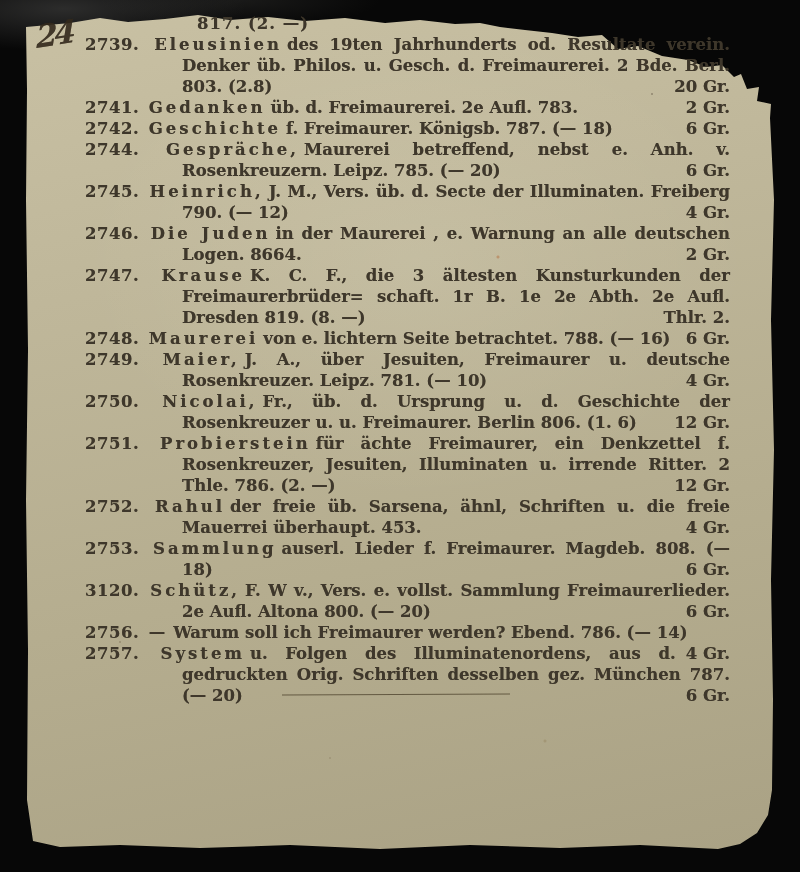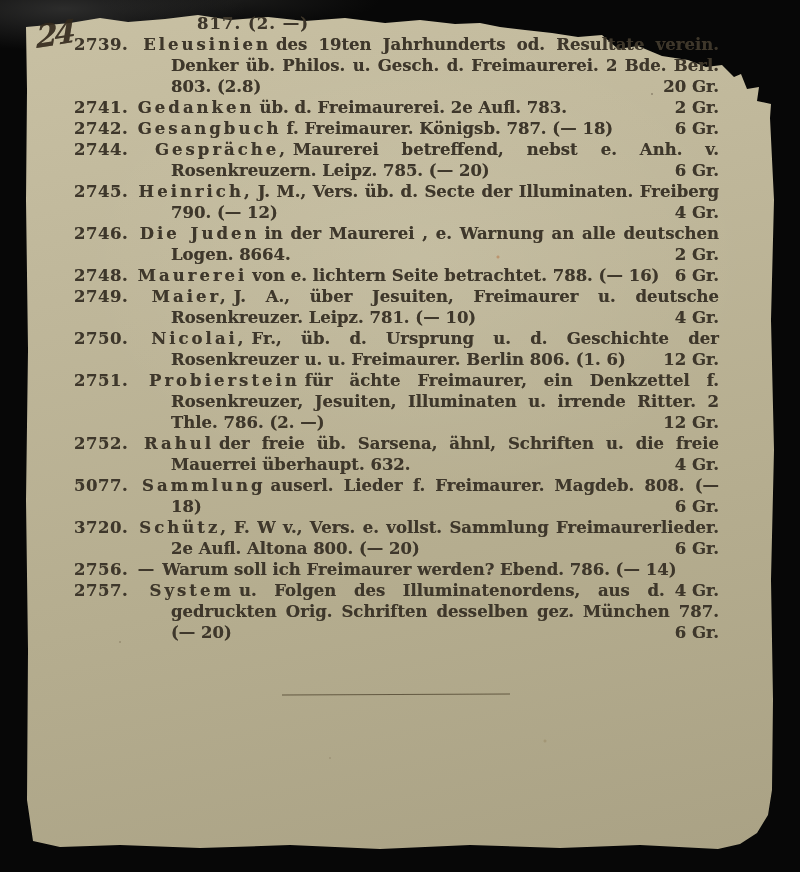--- a/index.html
+++ b/index.html
@@ -68,21 +68,21 @@
   }
   .carryover {
     position: absolute;
     left: 197px;
     top: 13px;
     letter-spacing: 1px;
     white-space: nowrap;
   }
   .entries {
     position: absolute;
-    left: 74px;
+    left: 85px;
     top: 34px;
     width: 645px;
   }
   .entry {
     margin-left: 97px;
     text-indent: -97px;
     text-align: justify;
   }
   .entry .no {
     display: inline-block;
@@ -117,43 +117,44 @@
   <div class="paper"></div>
   <div class="content">
     <div class="handwritten">24</div>
     <div class="carryover">817. (2. —)</div>
     <div class="entries">
   <div class="entry"><span class="no">2739.</span> <span class="lead">Eleusinien</span><span class="body">des 19ten Jahrhunderts od. Resultate verein. Denker üb. Philos. u. Gesch. d. Freimaurerei. 2 Bde. Berl. 803. (2.8)</span><span class="price">20 Gr.</span></div>
 
 
   <div class="entry"><span class="no">2741.</span> <span class="lead">Gedanken</span><span class="body">üb. d. Freimaurerei. 2e Aufl. 783.</span><span class="price">2 Gr.</span></div>
 
-  <div class="entry"><span class="no">2742.</span> <span class="lead">Gesangbuch</span><span class="body">f. Freimaurer. Königsb. 787. (— 18)</span><span class="price">6 Gr.</span></div>
+  <div class="entry"><span class="no">2742.</span> <span class="lead">Geschichte</span><span class="body">f. Freimaurer. Königsb. 787. (— 18)</span><span class="price">6 Gr.</span></div>
 
 
   <div class="entry"><span class="no">2744.</span> <span class="lead">Gespräche,</span><span class="body">Maurerei betreffend, nebst e. Anh. v. Rosenkreuzern. Leipz. 785. (— 20)</span><span class="price">6 Gr.</span></div>
 
   <div class="entry"><span class="no">2745.</span> <span class="lead">Heinrich,</span><span class="body">J. M., Vers. üb. d. Secte der Illuminaten. Freiberg 790. (— 12)</span><span class="price">4 Gr.</span></div>
 
   <div class="entry"><span class="no">2746.</span> <span class="lead">Die Juden</span><span class="body">in der Maurerei , e. Warnung an alle deutschen Logen. 8664.</span><span class="price">2 Gr.</span></div>
 
+  <div class="entry"><span class="no">2747.</span> <span class="lead">Krause</span><span class="body">K. C. F., die 3 ältesten Kunsturkunden der Freimaurerbrüder= schaft. 1r B. 1e 2e Abth. 2e Aufl. Dresden 819. (8. —)</span><span class="price">Thlr. 2.</span></div>
 
   <div class="entry"><span class="no">2748.</span> <span class="lead">Maurerei</span><span class="body">von e. lichtern Seite betrachtet. 788. (— 16)</span><span class="price">6 Gr.</span></div>
 
   <div class="entry"><span class="no">2749.</span> <span class="lead">Maier,</span><span class="body">J. A., über Jesuiten, Freimaurer u. deutsche Rosenkreuzer. Leipz. 781. (— 10)</span><span class="price">4 Gr.</span></div>
 
   <div class="entry"><span class="no">2750.</span> <span class="lead">Nicolai,</span><span class="body">Fr., üb. d. Ursprung u. d. Geschichte der Rosenkreuzer u. u. Freimaurer. Berlin 806. (1. 6)</span><span class="price">12 Gr.</span></div>
 
   <div class="entry"><span class="no">2751.</span> <span class="lead">Probierstein</span><span class="body">für ächte Freimaurer, ein Denkzettel f. Rosenkreuzer, Jesuiten, Illuminaten u. irrende Ritter. 2 Thle. 786. (2. —)</span><span class="price">12 Gr.</span></div>
 
-  <div class="entry"><span class="no">2752.</span> <span class="lead">Rahul</span><span class="body">der freie üb. Sarsena, ähnl, Schriften u. die freie Mauerrei überhaupt. 632.</span><span class="price">4 Gr.</span></div>
+  <div class="entry"><span class="no">2752.</span> <span class="lead">Rahul</span><span class="body">der freie üb. Sarsena, ähnl, Schriften u. die freie Mauerrei überhaupt. 453.</span><span class="price">4 Gr.</span></div>
 
-  <div class="entry"><span class="no">5077.</span> <span class="lead">Sammlung</span><span class="body">auserl. Lieder f. Freimaurer. Magdeb. 808. (—18)</span><span class="price">6 Gr.</span></div>
+  <div class="entry"><span class="no">2753.</span> <span class="lead">Sammlung</span><span class="body">auserl. Lieder f. Freimaurer. Magdeb. 808. (—18)</span><span class="price">6 Gr.</span></div>
 
-  <div class="entry"><span class="no">3720.</span> <span class="lead">Schütz,</span><span class="body">F. W v., Vers. e. vollst. Sammlung Freimaurerlieder. 2e Aufl. Altona 800. (— 20)</span><span class="price">6 Gr.</span></div>
+  <div class="entry"><span class="no">3120.</span> <span class="lead">Schütz,</span><span class="body">F. W v., Vers. e. vollst. Sammlung Freimaurerlieder. 2e Aufl. Altona 800. (— 20)</span><span class="price">6 Gr.</span></div>
 
 
   <div class="entry"><span class="no">2756.</span> <span class="lead">—</span><span class="body">Warum soll ich Freimaurer werden? Ebend. 786. (— 14)</span><span class="price">4 Gr.</span></div>
 
   <div class="entry"><span class="no">2757.</span> <span class="lead">System</span><span class="body">u. Folgen des Illuminatenordens, aus d. gedruckten Orig. Schriften desselben gez. München 787. (— 20)</span><span class="price">6 Gr.</span></div>
 </div>
     <div class="divider"></div>
   </div>
 </div>
 

